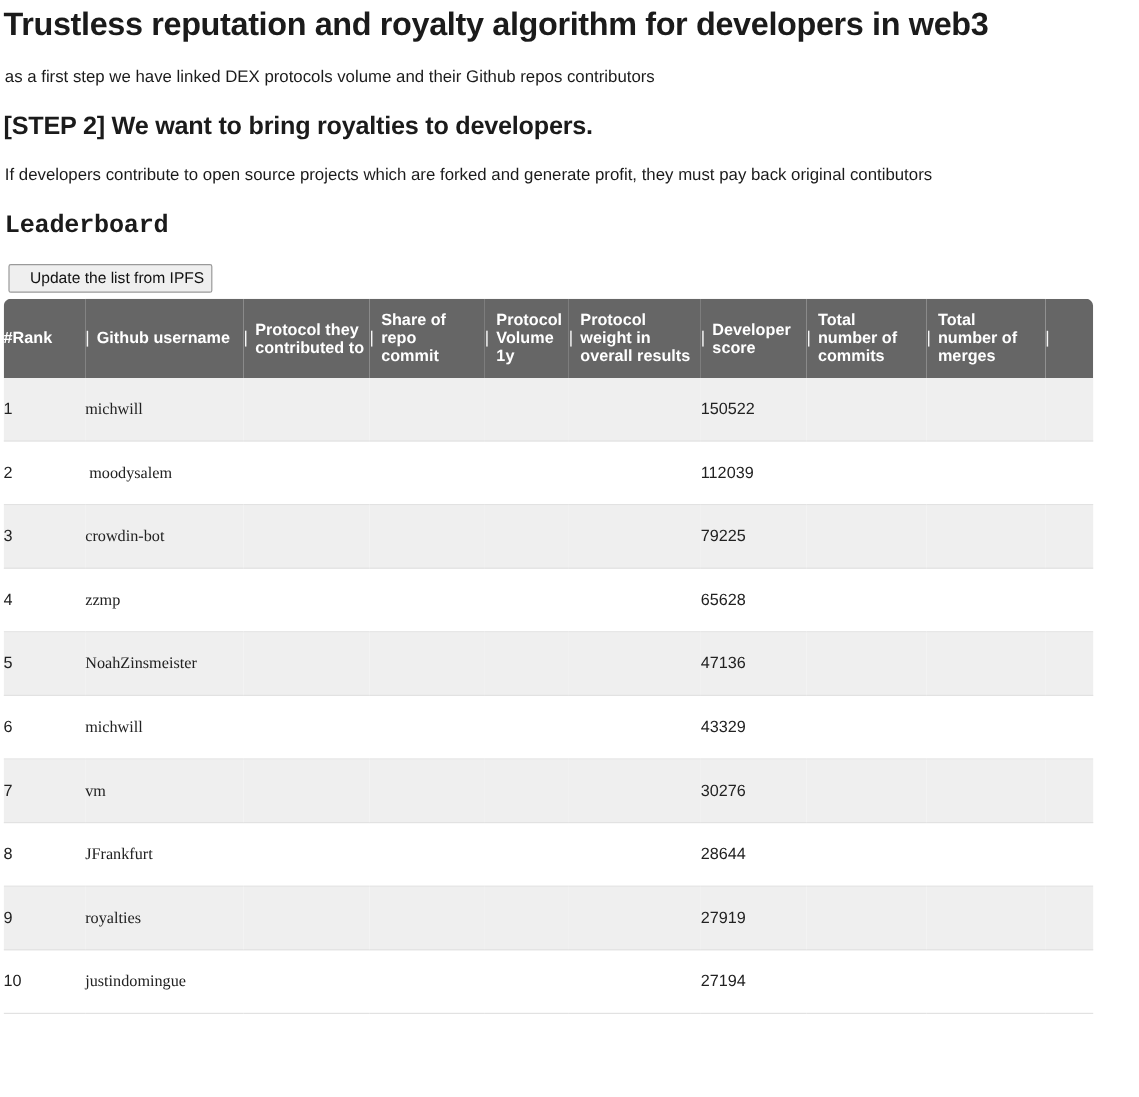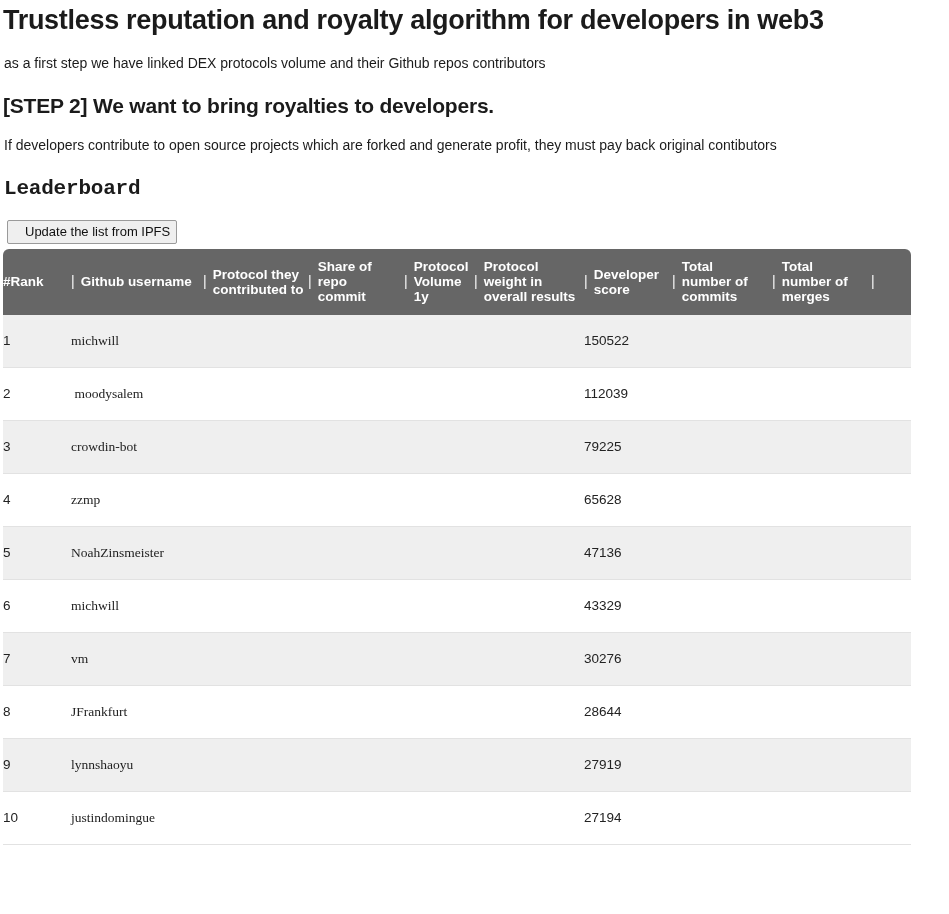--- a/index.html
+++ b/index.html
@@ -340,21 +340,21 @@
             <td></td>
             <td></td>
             <td></td>
             <td class="cell-score">28644</td>
             <td></td>
             <td></td>
             <td></td>
           </tr>
           <tr class="odd-row">
             <td class="cell-rank">9</td>
-            <td class="cell-user">lynnshaoyu</td>
+            <td class="cell-user">royalties</td>
             <td></td>
             <td></td>
             <td></td>
             <td></td>
             <td class="cell-score">27919</td>
             <td></td>
             <td></td>
             <td></td>
           </tr>
           <tr class="even-row">

